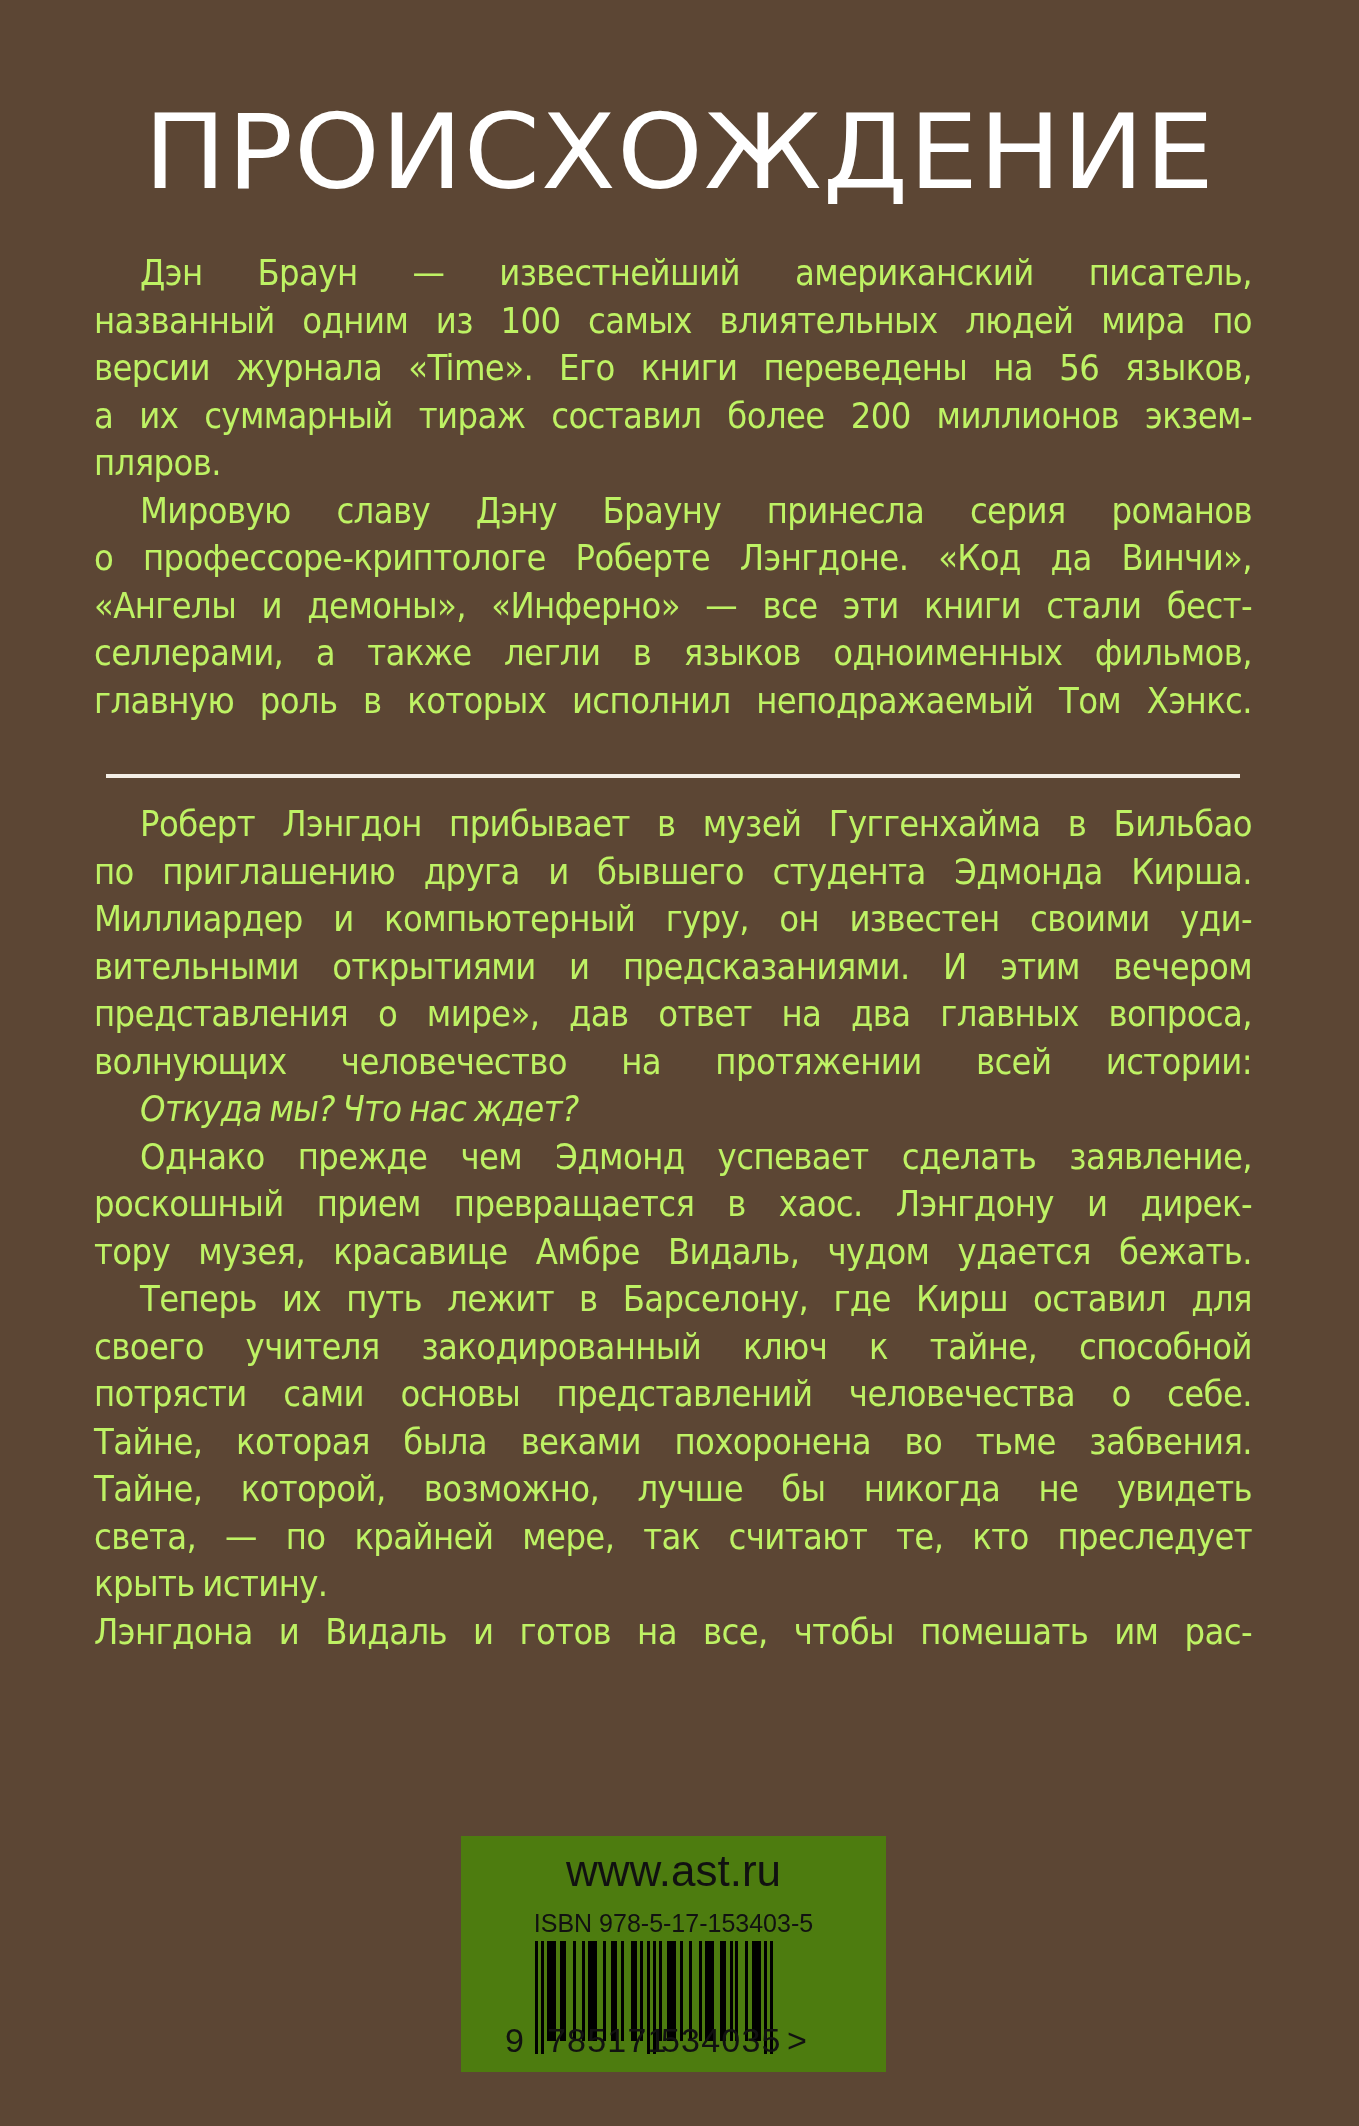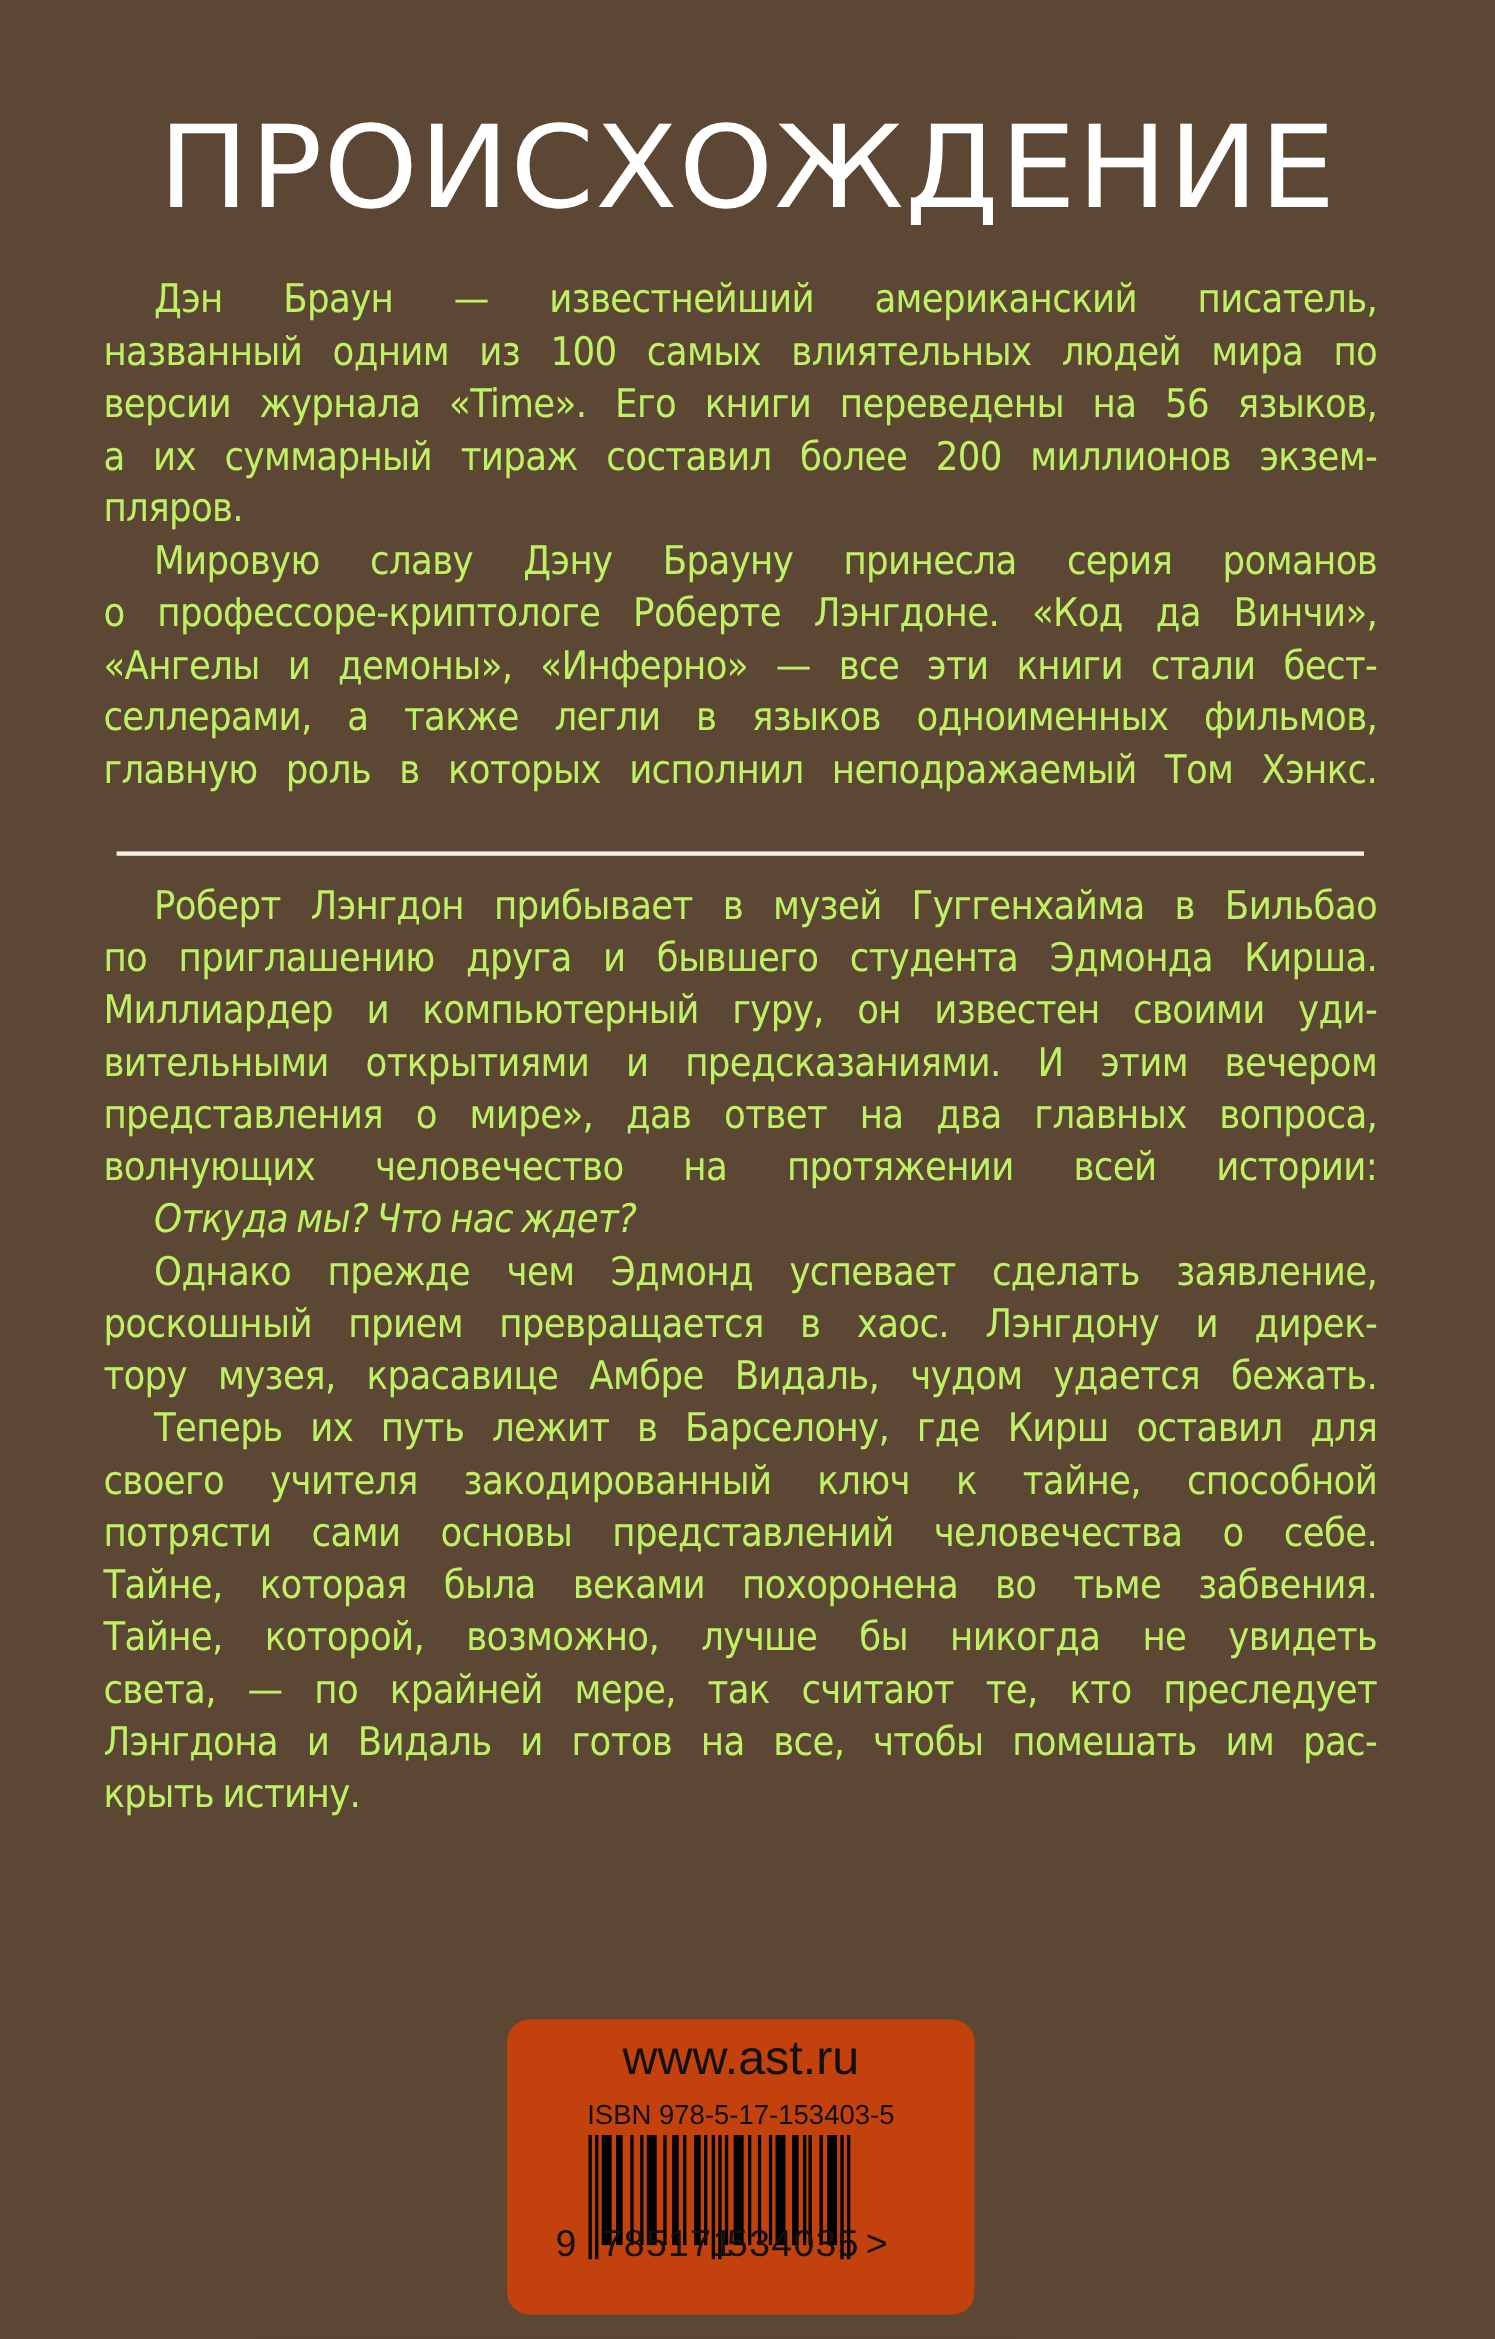--- a/index.html
+++ b/index.html
@@ -64,23 +64,22 @@
     top: 774px;
     width: 1134px;
     height: 4px;
     background: #f4efe6;
   }
   .isbn-box {
     position: absolute;
     left: 461px;
     top: 1836px;
     width: 425px;
-    height: 268px;
-    background: #c2410c;
-    border-radius: 20px;
+    height: 236px;
+    background: #4d7c0f;
   }
   .isbn-url {
     position: absolute;
     left: 0;
     top: 10px;
     width: 100%;
     text-align: center;
     font-family: "Liberation Sans", sans-serif;
     font-size: 44px;
     line-height: 50px;
@@ -146,22 +145,22 @@
     <span class="line indent italic">Откуда мы? Что нас ждет?</span>
     <span class="line indent">Однако прежде чем Эдмонд успевает сделать заявление,</span>
     <span class="line">роскошный прием превращается в хаос. Лэнгдону и дирек-</span>
     <span class="line">тору музея, красавице Амбре Видаль, чудом удается бежать.</span>
     <span class="line indent">Теперь их путь лежит в Барселону, где Кирш оставил для</span>
     <span class="line">своего учителя закодированный ключ к тайне, способной</span>
     <span class="line">потрясти сами основы представлений человечества о себе.</span>
     <span class="line">Тайне, которая была веками похоронена во тьме забвения.</span>
     <span class="line">Тайне, которой, возможно, лучше бы никогда не увидеть</span>
     <span class="line">света, — по крайней мере, так считают те, кто преследует</span>
+    <span class="line last">крыть истину.</span>
     <span class="line">Лэнгдона и Видаль и готов на все, чтобы помешать им рас-</span>
-    <span class="line last">крыть истину.</span>
   </div>
 
   <div class="isbn-box">
     <div class="isbn-url">www.ast.ru</div>
     <div class="isbn-text">ISBN 978-5-17-153403-5</div>
 
     <svg class="barcode" viewBox="0 0 262 113" preserveAspectRatio="none">
       <g fill="#000">
 
         <rect x="14" y="0" width="3" height="113"></rect>

